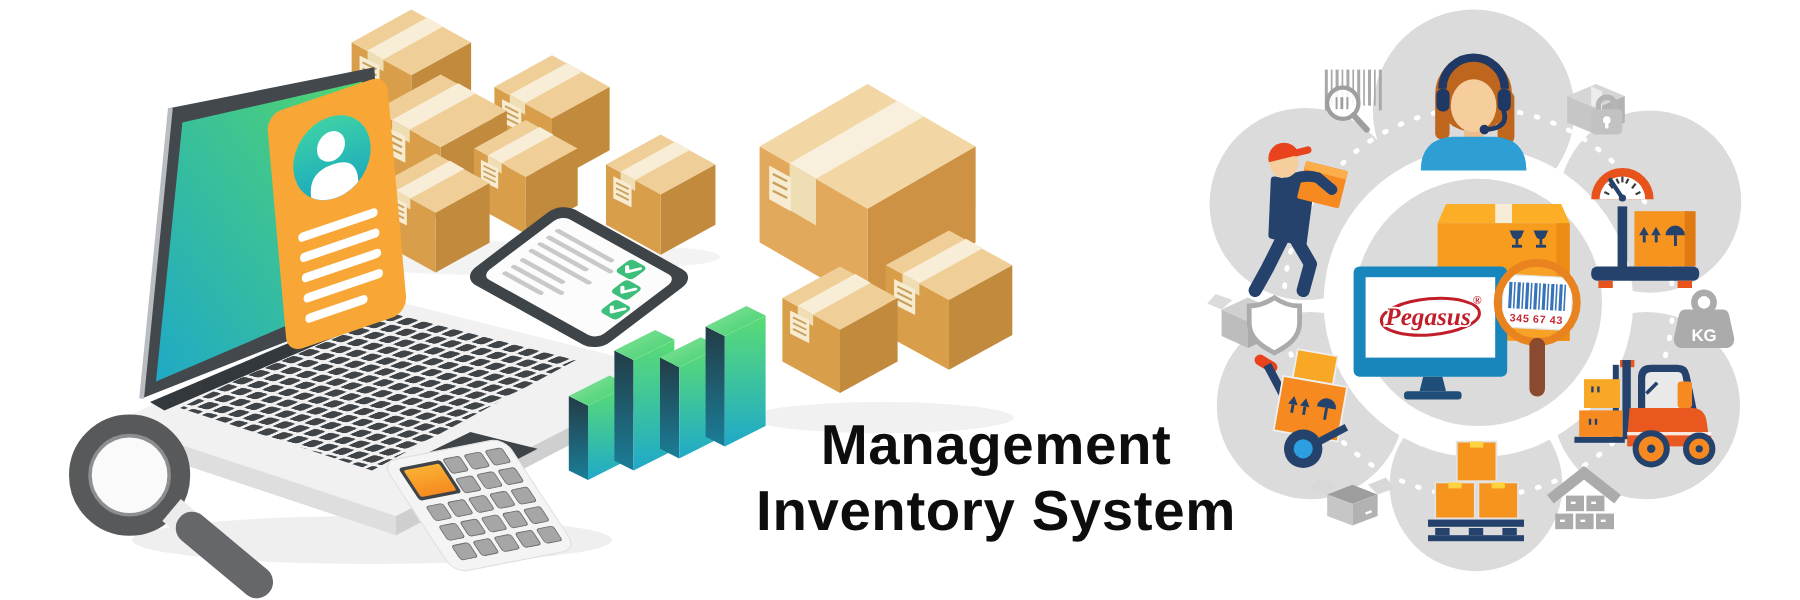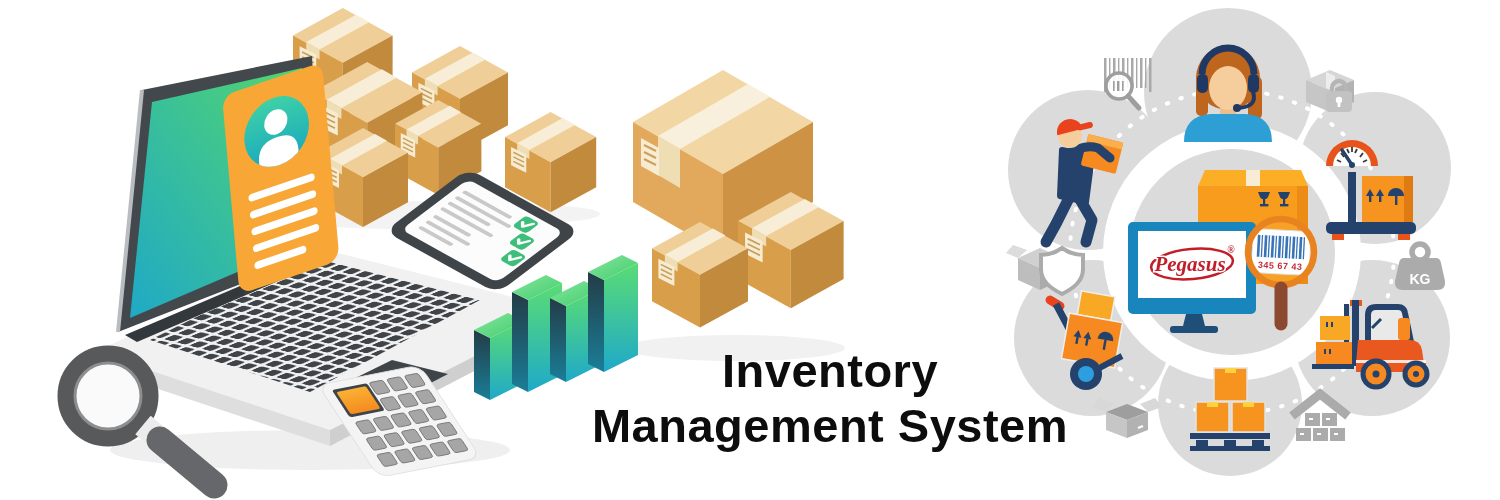--- a/index.html
+++ b/index.html
@@ -205,22 +205,22 @@
         <line x1="644" y1="152" x2="656" y2="158"></line>
         <line x1="644" y1="159" x2="656" y2="165"></line>
       </g>
     </g>
     <use href="#cbox" transform="translate(738,192) scale(0.88)"></use>
     <use href="#cbox" transform="translate(652,222) scale(0.80)"></use>
   </g>
 </svg>
 
 <div class="title">
-  <div>Inventory</div>
-  <div>Management System</div>
+  <div>Management</div>
+  <div>Inventory System</div>
 </div>
 
 <svg id="right-art" width="500" height="500" viewBox="0 0 500 500">
 
   <g fill="#DBDBDB">
     <circle cx="228" cy="92" r="84"></circle>
     <circle cx="375" cy="168" r="76"></circle>
     <circle cx="372" cy="338" r="78"></circle>
     <circle cx="230" cy="404" r="72"></circle>
     <circle cx="92" cy="338" r="78"></circle>

